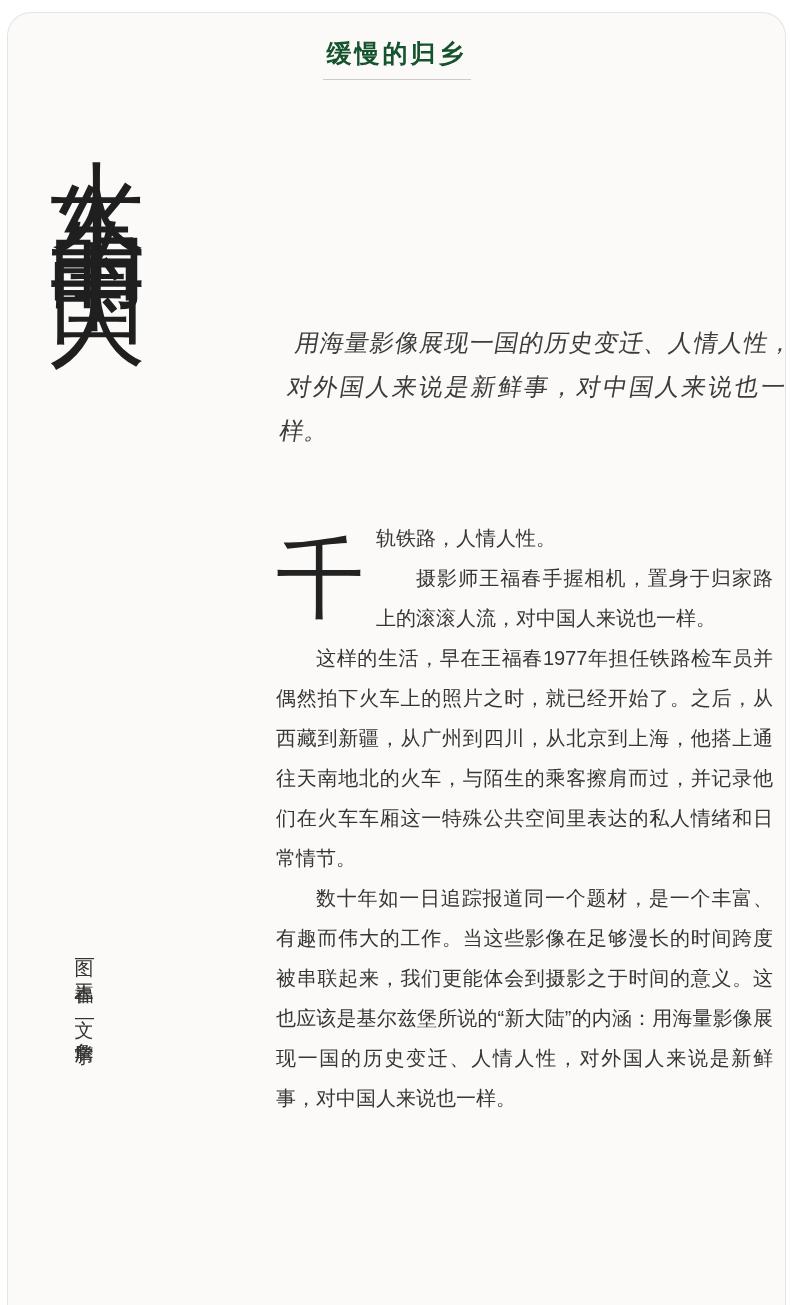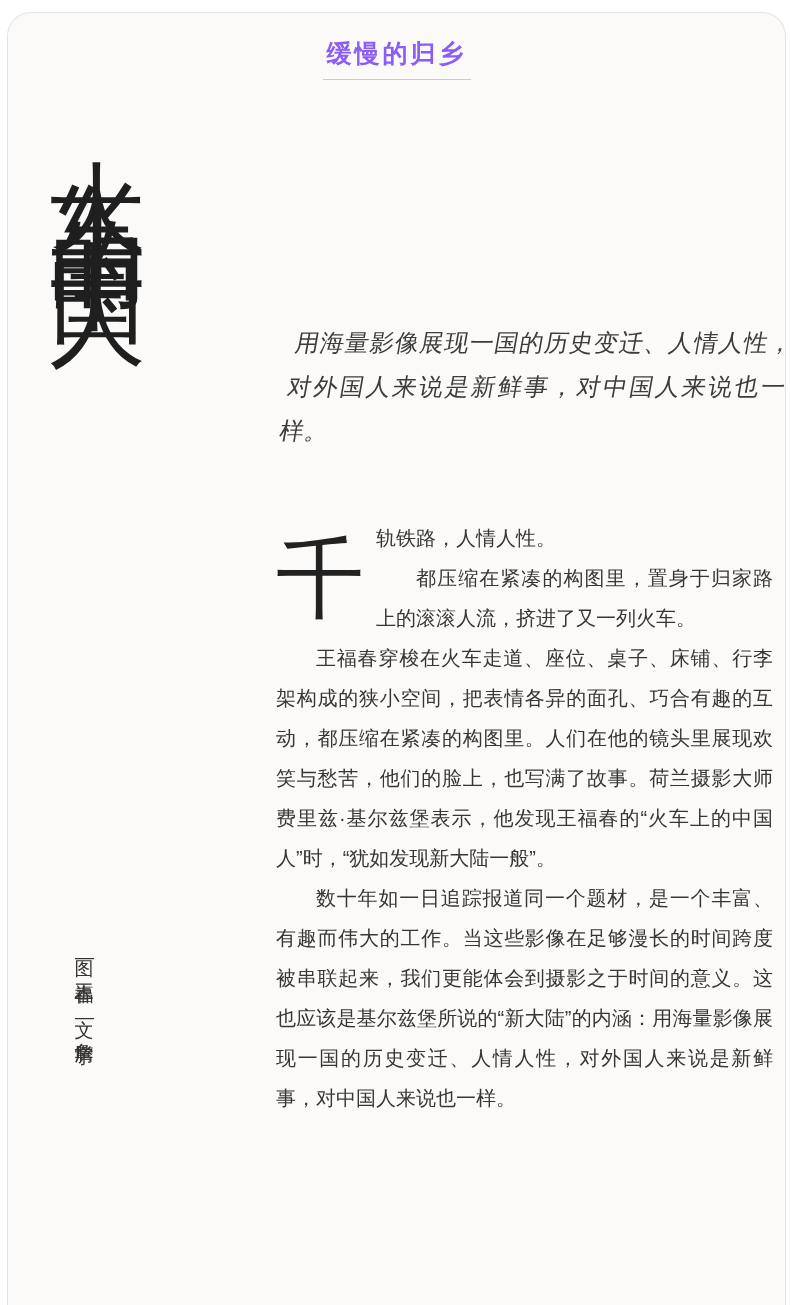--- a/index.html
+++ b/index.html
@@ -30,21 +30,21 @@
     top: 24px;
     left: 0;
     width: 100%;
     text-align: center;
   }
   .page-header .header-text {
     display: inline-block;
     font-size: 25px;
     font-weight: 600;
     letter-spacing: 3px;
-    color: #8b5cf6;
+    color: #14532d;
     padding: 0 4px 9px 4px;
     border-bottom: 1px solid #cccccc;
   }
   
   .vertical-title {
     position: absolute;
     left: 36px;
     top: 70px;
     writing-mode: vertical-rl;
     text-orientation: upright;
@@ -131,18 +131,18 @@
     <span class="credit-part">文—詹腾宇</span>
   </div>
 
   <div class="intro">用海量影像展现一国的历史变迁、人情人性，对外国人来说是新鲜事，对中国人来说也一样。</div>
 
   <div class="article-body">
     <p class="opening">
       <span class="dropcap">千</span>
       <span>轨铁路，人情人性。</span>
     </p>
-    <p>都压缩在紧凑的构图里，置身于归家路上的滚滚人流，挤进了又一列火车。</p>
-    <p>王福春穿梭在火车走道、座位、桌子、床铺、行李架构成的狭小空间，把表情各异的面孔、巧合有趣的互动，都压缩在紧凑的构图里。人们在他的镜头里展现欢笑与愁苦，他们的脸上，也写满了故事。荷兰摄影大师费里兹·基尔兹堡表示，他发现王福春的“火车上的中国人”时，“犹如发现新大陆一般”。</p>
+    <p>摄影师王福春手握相机，置身于归家路上的滚滚人流，对中国人来说也一样。</p>
+    <p>这样的生活，早在王福春1977年担任铁路检车员并偶然拍下火车上的照片之时，就已经开始了。之后，从西藏到新疆，从广州到四川，从北京到上海，他搭上通往天南地北的火车，与陌生的乘客擦肩而过，并记录他们在火车车厢这一特殊公共空间里表达的私人情绪和日常情节。</p>
     <p>数十年如一日追踪报道同一个题材，是一个丰富、有趣而伟大的工作。当这些影像在足够漫长的时间跨度被串联起来，我们更能体会到摄影之于时间的意义。这也应该是基尔兹堡所说的“新大陆”的内涵：用海量影像展现一国的历史变迁、人情人性，对外国人来说是新鲜事，对中国人来说也一样。</p>
   </div>
 
 </div>
 
 </body></html>

